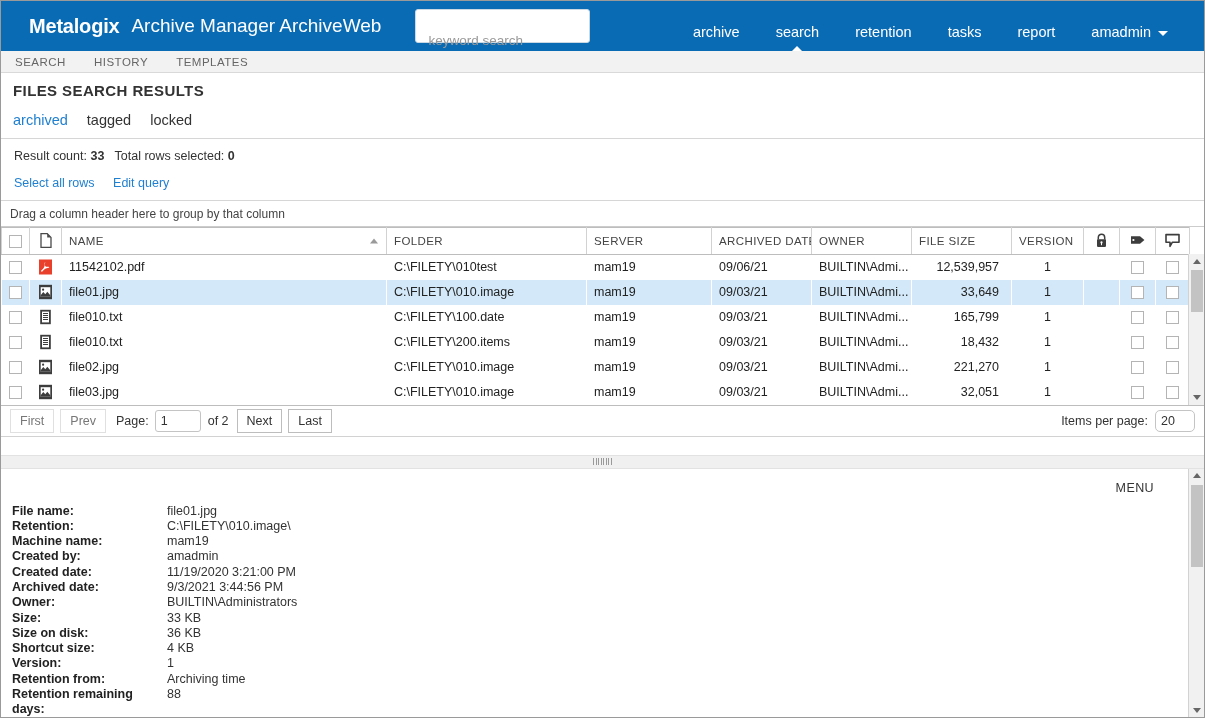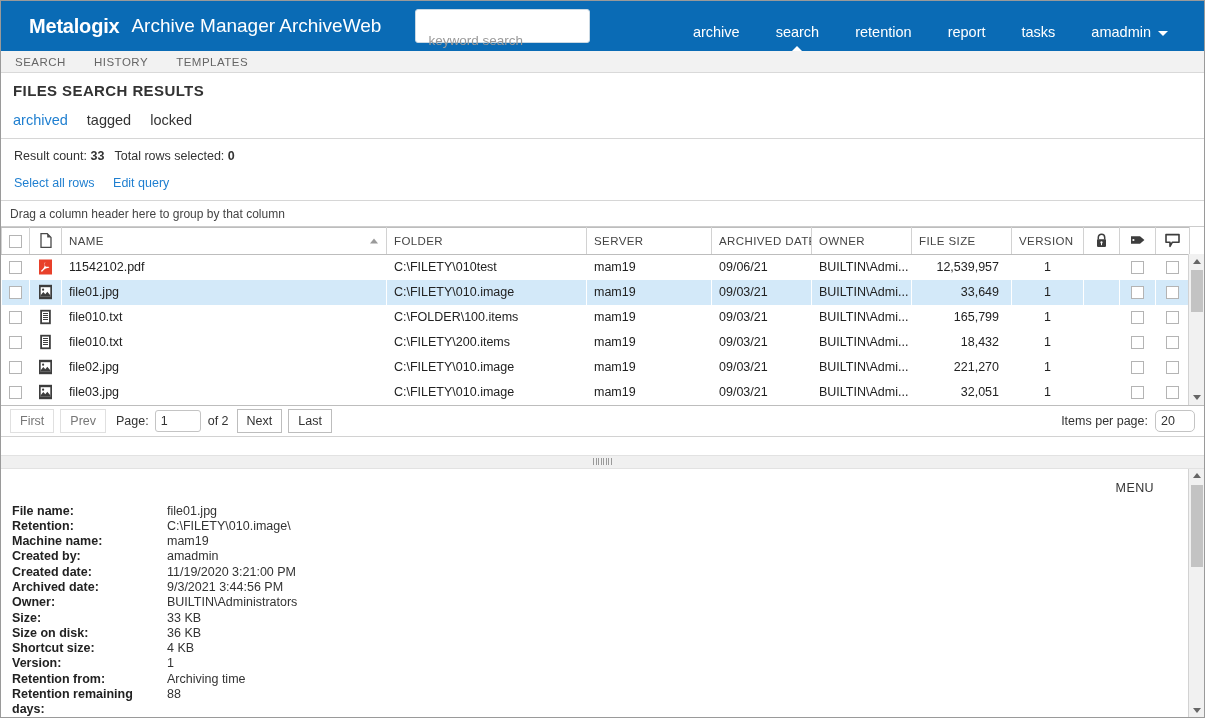--- a/index.html
+++ b/index.html
@@ -387,22 +387,22 @@
   <div class="topbar">
     <div class="brand">Metalogix</div>
     <div class="apptitle">Archive Manager ArchiveWeb</div>
     <div class="searchbox">
       <input type="text" placeholder="keyword search" style="">
     </div>
     <div class="topnav">
       <div class="navitem">archive</div>
       <div class="navitem active">search</div>
       <div class="navitem">retention</div>
+      <div class="navitem">tasks</div>
       <div class="navitem">report</div>
-      <div class="navitem">tasks</div>
       <div class="navitem user">
         <span>amadmin</span><span class="caret"></span>
       </div>
     </div>
   </div>
 
   <div class="subnav">
     <div class="tab">SEARCH</div>
     <div class="tab">HISTORY</div>
     <div class="tab">TEMPLATES</div>
@@ -542,21 +542,21 @@
             <td class="center"><span class="chk"></span></td>
             <td class="center"><span class="ficon"><svg width="15" height="16" viewBox="0 0 15 16">
                   <rect x="2.2" y="0.8" width="10.6" height="14.4" fill="#3d3d3d"></rect>
                   <rect x="4" y="2.6" width="7" height="10.8" fill="#ffffff"></rect>
                   <rect x="5" y="4" width="5" height="1" fill="#3d3d3d"></rect>
                   <rect x="5" y="6" width="5" height="1" fill="#3d3d3d"></rect>
                   <rect x="5" y="8" width="5" height="1" fill="#3d3d3d"></rect>
                   <rect x="5" y="10" width="5" height="1" fill="#3d3d3d"></rect>
                 </svg></span></td>
             <td>file010.txt</td>
-            <td>C:\FOLDER\100.items</td>
+            <td>C:\FILETY\100.date</td>
             <td>mam19</td>
             <td>09/03/21</td>
             <td>BUILTIN\Admi...</td>
             <td class="numeric">165,799</td>
             <td style="text-align:center">1</td>
             <td class="center"></td>
             <td class="center"><span class="chk"></span></td>
             <td class="center"><span class="chk"></span></td>
           </tr>
           <tr class="row">

